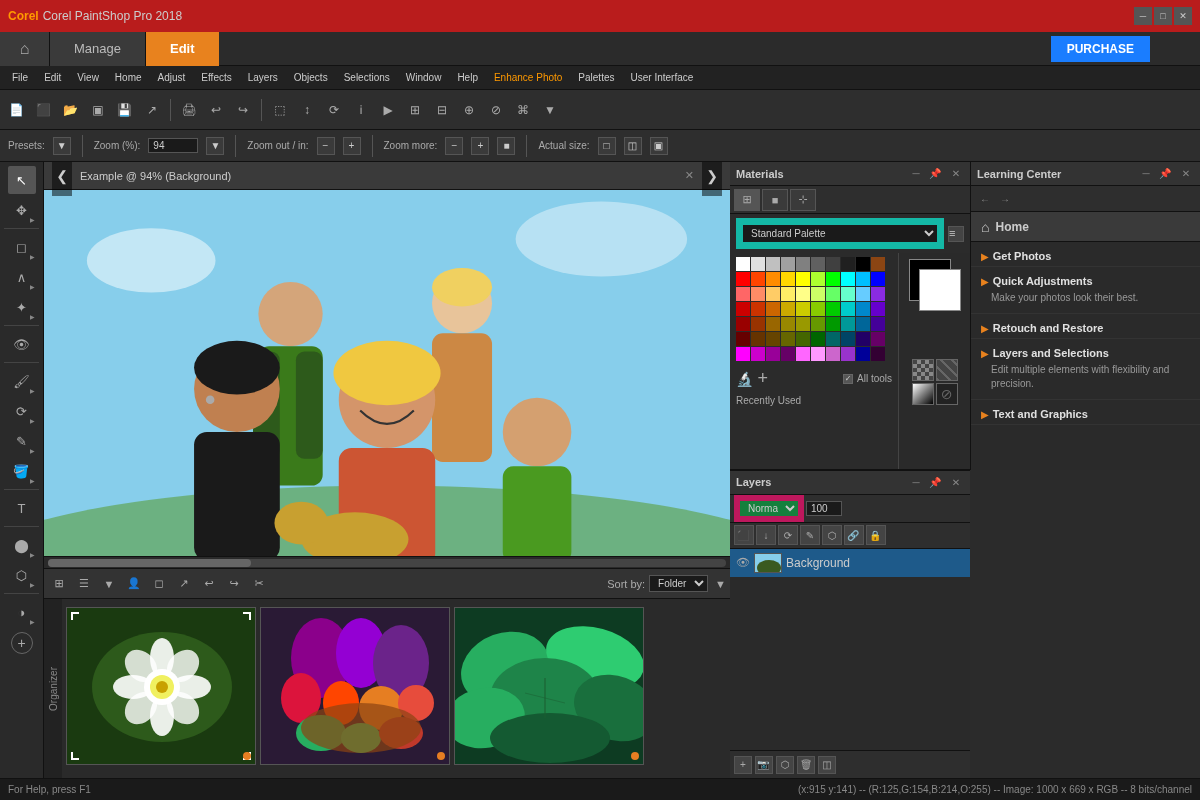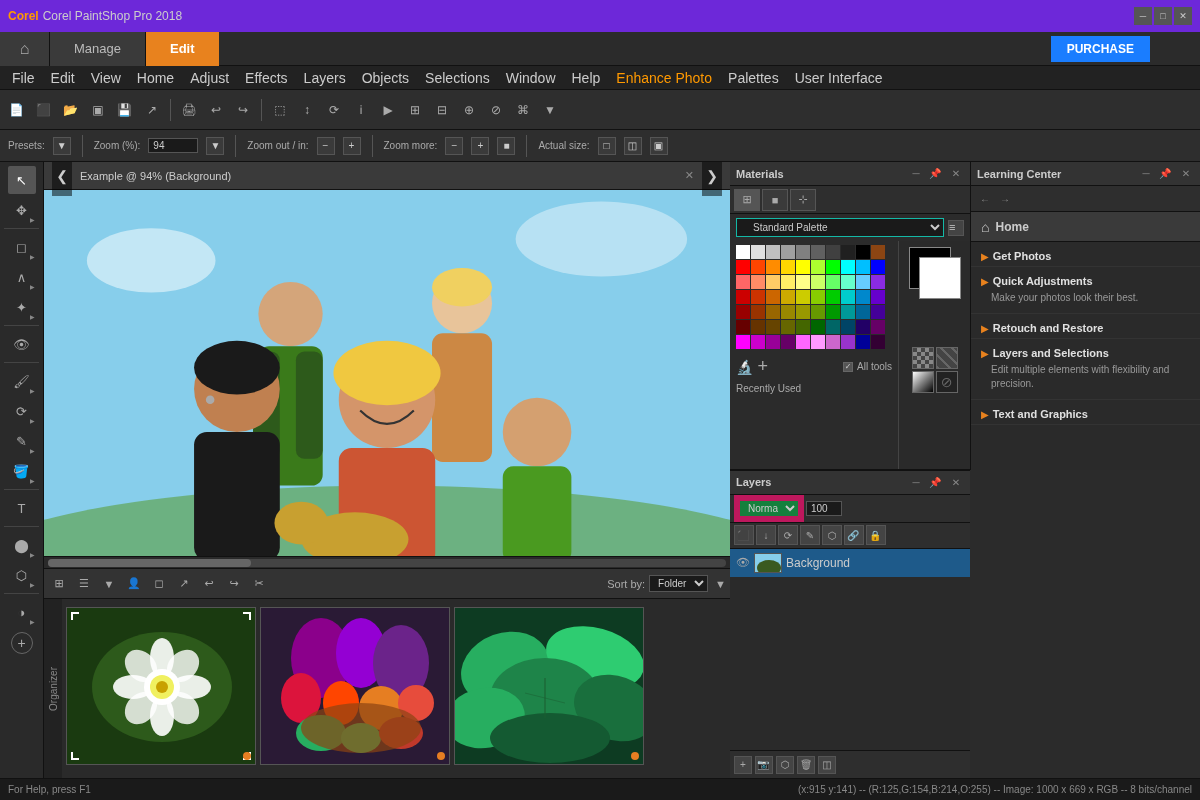--- a/index.html
+++ b/index.html
@@ -1,34 +1,34 @@
 <!DOCTYPE html>
 <html><head>
   <meta charset="utf-8">
   <style>
     * { margin: 0; padding: 0; box-sizing: border-box; }
     body { width: 1200px; height: 800px; overflow: hidden; background: #2b2b2b; font-family: 'Segoe UI', Tahoma, sans-serif; font-size: 11px; color: #ccc; }
 
     
-    #titlebar { height: 32px; background: #6d28d9; display: flex; align-items: center; justify-content: space-between; padding: 0 8px; }
+    #titlebar { height: 32px; background: #b91c1c; display: flex; align-items: center; justify-content: space-between; padding: 0 8px; }
     #titlebar .title { color: #ccc; font-size: 12px; display: flex; align-items: center; gap: 4px; }
     #titlebar .window-controls { display: flex; gap: 2px; }
     #titlebar .win-btn { width: 18px; height: 18px; background: #555; border: none; color: #ccc; cursor: pointer; font-size: 9px; display: flex; align-items: center; justify-content: center; }
 
     
     #navbar { height: 34px; background: #2b2b2b; display: flex; align-items: center; border-bottom: 1px solid #111; }
     .nav-home { width: 50px; height: 34px; display: flex; align-items: center; justify-content: center; background: #3a3a3a; border-right: 1px solid #111; }
     .nav-home-icon { font-size: 16px; color: #aaa; }
     .nav-manage { padding: 0 24px; height: 34px; display: flex; align-items: center; background: #3a3a3a; border-right: 1px solid #111; color: #bbb; font-size: 13px; cursor: pointer; }
     .nav-edit { padding: 0 24px; height: 34px; display: flex; align-items: center; background: #e8821e; color: #fff; font-size: 13px; font-weight: bold; cursor: pointer; }
     .purchase-btn { margin-left: auto; margin-right: 50px; background: #1a7dff; color: #fff; border: none; padding: 6px 16px; font-size: 12px; font-weight: bold; cursor: pointer; }
 
     
     #menubar { height: 24px; background: #222; display: flex; align-items: center; padding: 0 4px; border-bottom: 1px solid #111; }
-    .menu-item { padding: 0 8px; height: 28px; display: flex; align-items: center; color: #ccc; font-size: 14px; cursor: pointer; white-space: nowrap; }
+    .menu-item { padding: 0 8px; height: 28px; display: flex; align-items: center; color: #ccc; font-size: 10px; cursor: pointer; white-space: nowrap; }
 
     
     #toolbar { height: 40px; background: #2e2e2e; display: flex; align-items: center; padding: 0 4px; border-bottom: 1px solid #111; gap: 2px; }
     .tb-btn { width: 26px; height: 26px; background: none; border: none; color: #aaa; cursor: pointer; display: flex; align-items: center; justify-content: center; font-size: 12px; border-radius: 2px; }
     .tb-sep { width: 1px; height: 22px; background: #555; margin: 0 3px; }
     .tb-group { display: flex; align-items: center; gap: 1px; }
 
     
     #subtoolbar { height: 32px; background: #2e2e2e; display: flex; align-items: center; padding: 0 8px; border-bottom: 1px solid #111; gap: 8px; }
     .st-label { color: #aaa; font-size: 10px; }
@@ -78,21 +78,21 @@
 
     
     #materials { height: 280px; border-bottom: 1px solid #111; display: flex; flex-direction: column; }
     .panel-header { height: 24px; background: #333; display: flex; align-items: center; padding: 0 6px; gap: 4px; border-bottom: 1px solid #111; }
     .panel-title { color: #ccc; font-size: 11px; font-weight: bold; flex: 1; }
     .panel-btn { width: 16px; height: 16px; background: none; border: none; color: #888; cursor: pointer; font-size: 10px; display: flex; align-items: center; justify-content: center; }
     .materials-tabs { height: 28px; background: #2e2e2e; display: flex; align-items: center; padding: 0 4px; gap: 2px; border-bottom: 1px solid #111; }
     .mat-tab { width: 26px; height: 22px; display: flex; align-items: center; justify-content: center; background: #3a3a3a; border: 1px solid #555; cursor: pointer; color: #aaa; font-size: 11px; }
     .mat-tab.active { background: #555; }
     .mat-palette-row { display: flex; align-items: center; padding: 4px 6px; gap: 4px; }
-    .mat-palette-select { background: #1a1a1a; border: 1px solid #14b8a6; color: #ccc; padding: 2px 12px; font-size: 10px; flex: 1; }
+    .mat-palette-select { background: #1a1a1a; border: 7px solid #14b8a6; color: #ccc; padding: 2px 4px; font-size: 10px; flex: 1; }
     .mat-palette-icon { width: 16px; height: 16px; background: #444; border: 1px solid #555; cursor: pointer; }
     .color-row { display: flex; gap: 1px; margin-bottom: 1px; }
     .color-cell { width: 14px; height: 14px; cursor: pointer; border: none; }
     .mat-checkbox { width: 10px; height: 10px; border: 1px solid #666; }
     .recently-used-label { padding: 4px 6px; font-size: 10px; color: #aaa; }
     .mat-dropper { color: #aaa; font-size: 14px; cursor: pointer; }
     .mat-add { color: #aaa; font-size: 18px; cursor: pointer; }
 
     
     #layers { flex: 1; display: flex; flex-direction: column; min-height: 0; }

